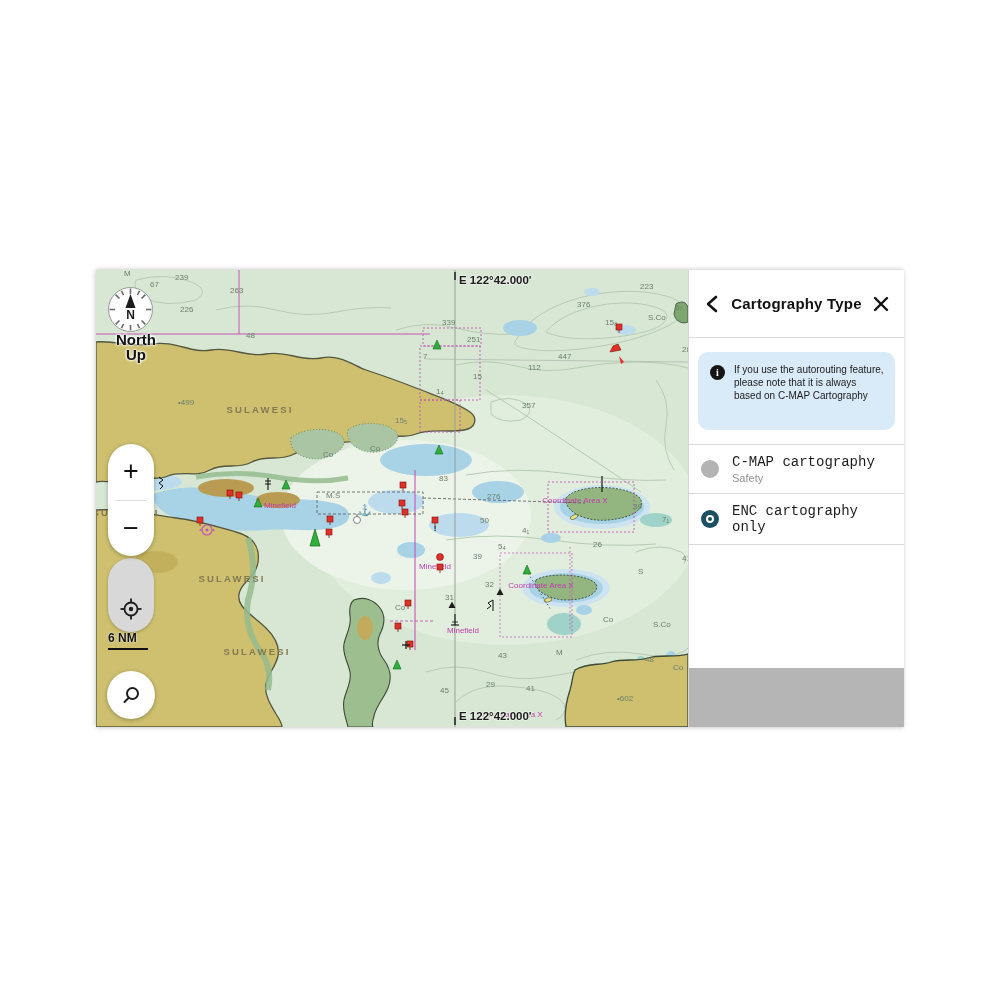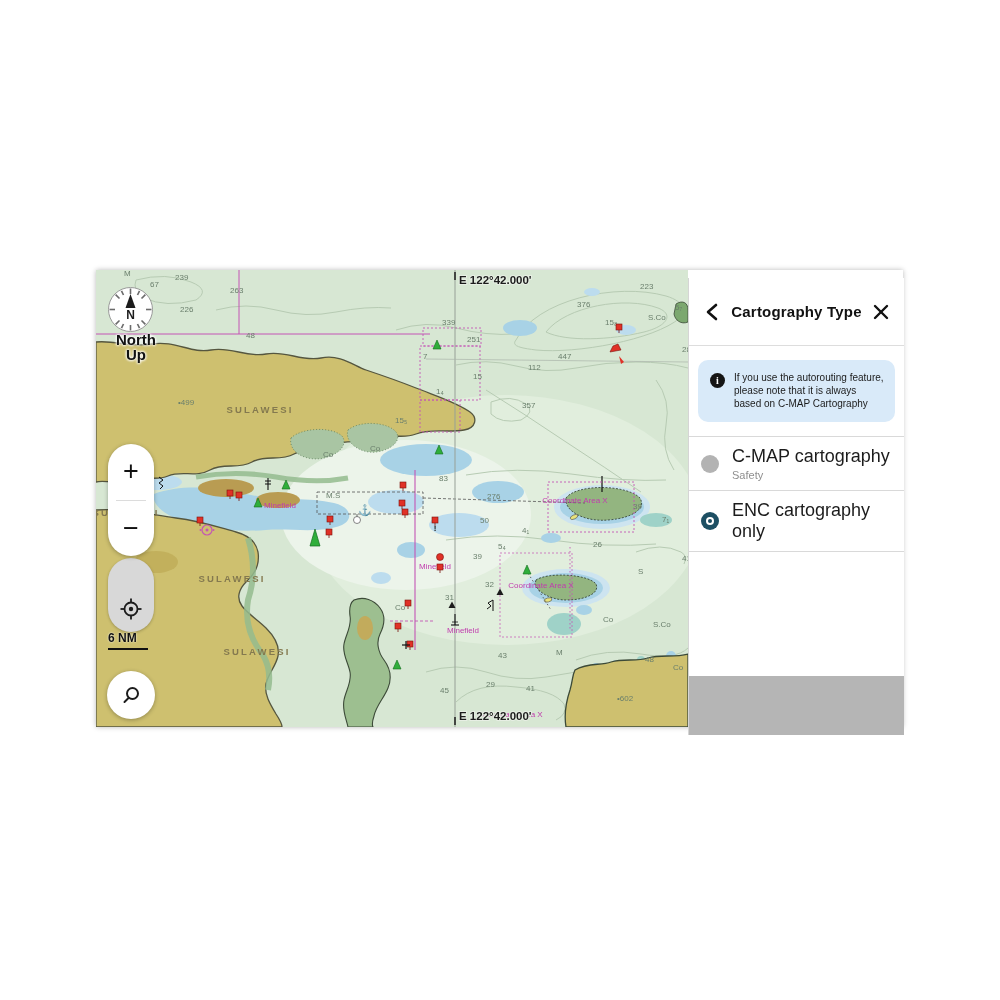--- a/index.html
+++ b/index.html
@@ -21,37 +21,37 @@
   .locate-pill{position:absolute;left:12px;top:288px;width:46px;height:74px;background:#d8d8d8;border-radius:23px;display:flex;align-items:flex-end;justify-content:center;box-shadow:0 1px 3px rgba(0,0,0,.25);}
   .locate-btn{width:46px;height:46px;border:none;background:transparent;display:flex;align-items:center;justify-content:center;cursor:pointer;padding:0;}
   .zoom-pill{position:absolute;left:12px;top:174px;width:46px;height:112px;background:#fff;border-radius:23px;box-shadow:0 1px 4px rgba(0,0,0,.3);display:flex;flex-direction:column;}
   .zoom-btn{flex:1;border:none;background:transparent;font-size:27px;font-weight:400;color:#111;cursor:pointer;line-height:1;padding:0;}
   .zoom-sep{height:1px;background:#dcdcdc;margin:0 8px;}
   .scale{position:absolute;left:12px;top:361px;color:#111;}
   .scale-text{font-size:12px;font-weight:bold;text-shadow:0 0 2px #fff;}
   .scale-bar{width:40px;height:2px;background:#111;margin-top:3px;}
   .search-fab{position:absolute;left:11px;top:401px;width:48px;height:48px;border-radius:50%;border:none;background:#fff;box-shadow:0 1px 4px rgba(0,0,0,.3);display:flex;align-items:center;justify-content:center;cursor:pointer;}
   
-  .panel{position:absolute;left:592px;top:8px;width:215px;height:457px;background:#fff;border-left:1px solid #d5d5d5;}
+  .panel{position:absolute;left:592px;top:0;width:215px;height:457px;background:#fff;border-left:1px solid #d5d5d5;}
   .panel-header{height:67px;display:flex;align-items:center;padding:0 12px;border-bottom:1px solid #ddd;}
   .panel-title{flex:1;text-align:center;font-size:15px;font-weight:bold;color:#111;margin:0;letter-spacing:.2px;}
   .icon-btn{border:none;background:transparent;padding:0;width:22px;height:22px;display:flex;align-items:center;justify-content:center;cursor:pointer;}
   .info-box{margin:14px 9px 0 9px;background:#d9eaf9;border-radius:10px;padding:11px 10px 12px 10px;display:flex;}
   .info-icon{flex:0 0 15px;width:15px;height:15px;border-radius:50%;background:#151515;color:#fff;font-size:10px;font-weight:bold;text-align:center;line-height:15px;margin:2px 9px 0 2px;font-family:"Liberation Serif",serif;}
   .info-text{font-size:10px;line-height:13px;color:#1b1b1b;}
   .info-text p{margin:0 0 12px 0;}
-  .info-text p:last-child{margin-bottom:0;}
+  .info-text p:last-child{margin-bottom:16px;}
   .options{margin-top:14px;border-top:1px solid #d9d9d9;}
   .option-row{display:flex;align-items:center;padding:9px 12px;border-bottom:1px solid #d9d9d9;min-height:36px;box-sizing:border-box;cursor:pointer;background:#fff;}
   .radio{flex:0 0 18px;width:18px;height:18px;border-radius:50%;margin-right:13px;position:relative;}
   .radio.unselected{background:#b3b3b3;}
   .radio.selected{background:#1d4f63;}
   .radio.selected::after{content:"";position:absolute;left:5px;top:5px;width:8px;height:8px;border-radius:50%;background:#fff;}
   .radio.selected::before{content:"";position:absolute;left:7px;top:7px;width:4px;height:4px;border-radius:50%;background:#1d4f63;z-index:1;}
-  .opt-label{font-size:18px;color:#1c1c1c;}
+  .opt-label{font-size:14px;color:#1c1c1c;font-family:Liberation Mono, monospace;}
   .opt-sub{font-size:11px;color:#8f8f8f;margin-top:2px;}
   .panel-footer{position:absolute;left:0;bottom:0;width:100%;height:59px;background:#b5b5b5;}
 </style>
 </head>
 <body>
 
 <div class="stage">
  <div class="content">
 
   <div class="map-area">

